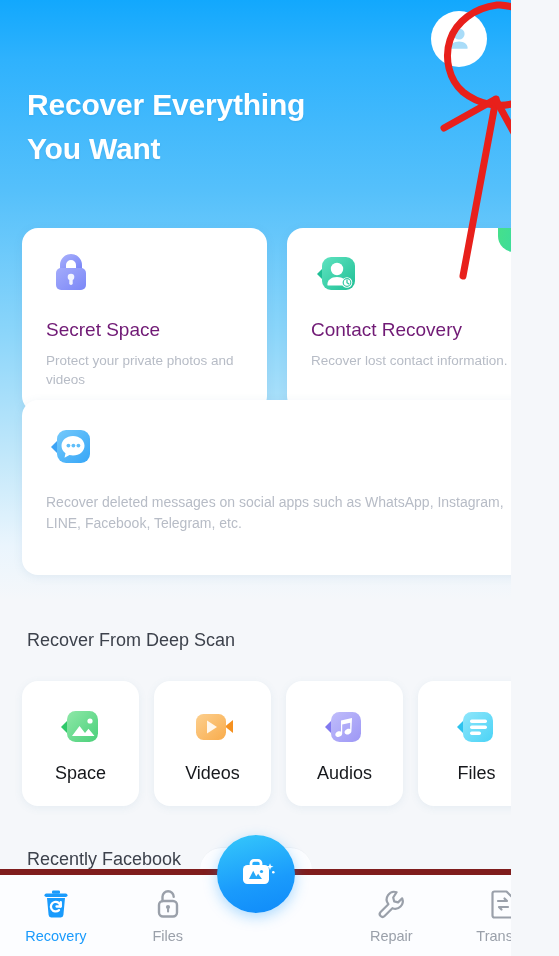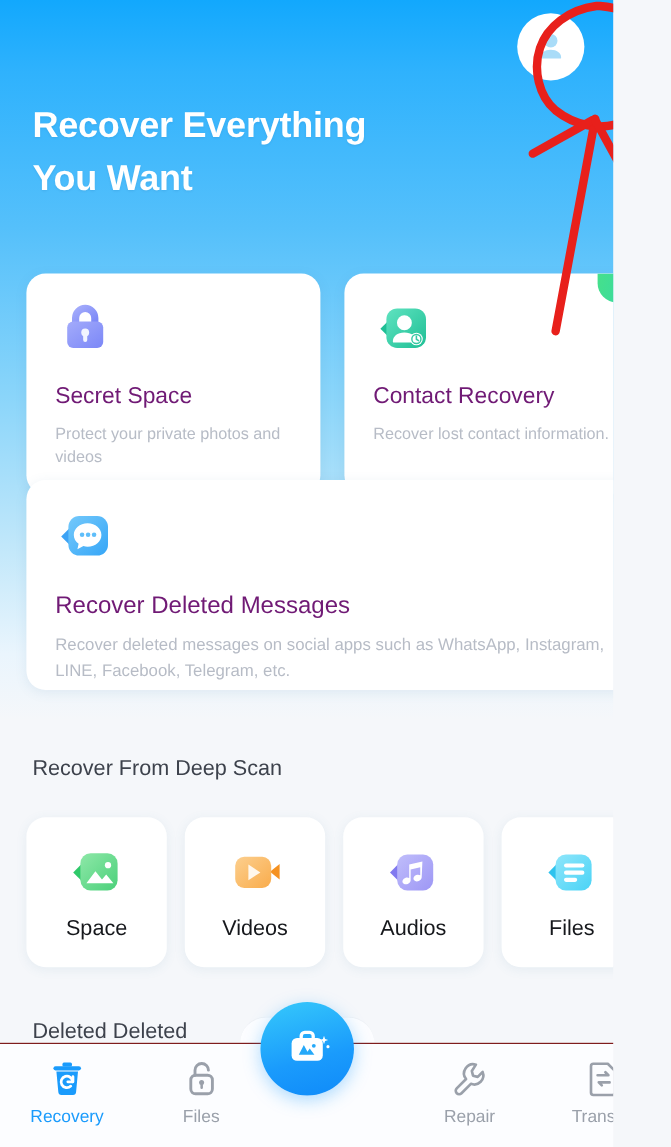--- a/index.html
+++ b/index.html
@@ -116,21 +116,21 @@
   
   .recent-title {
     position:absolute; left:27px; top:849px;
     font-size:18px; color:#3d424c; z-index:2;
   }
 
   
   .bottom-nav {
     position:absolute; left:0; bottom:0; width:559px; height:87px;
     background:#fcfdff;
-    border-top:1px solid #7f1d1d;
+    border-top:6px solid #7f1d1d;
     display:flex; align-items:flex-start;
     z-index:9;
   }
   .nav-item {
     flex:1 1 0;
     display:flex; flex-direction:column;
     align-items:center; justify-content:flex-start;
     padding-top:12px; gap:7px;
   }
   .nav-icon { width:34px; height:34px; display:block; }
@@ -229,21 +229,20 @@
           <stop offset="100%" stop-color="#36a6f7"></stop>
         </linearGradient>
       </defs>
       <path d="M5 25l10-10v20z" fill="#3da3f5"></path>
       <rect x="11" y="8" width="33" height="33" rx="9" fill="url(#gMsg)"></rect>
       <path d="M27 14c-6.6 0-11.5 4.3-11.5 9.8 0 3 1.5 5.6 4 7.4l-1 4.6 5-2.7c1.1.3 2.3.5 3.5.5 6.6 0 11.5-4.3 11.5-9.8S33.6 14 27 14z" fill="#fff"></path>
       <circle cx="22.4" cy="23.6" r="1.9" fill="#5fbefa"></circle>
       <circle cx="27.4" cy="23.6" r="1.9" fill="#5fbefa"></circle>
       <circle cx="32.4" cy="23.6" r="1.9" fill="#5fbefa"></circle>
     </svg>
-    <div class="feat-title">Recover Deleted Messages</div>
     <div class="feat-sub">Recover deleted messages on social apps such as WhatsApp, Instagram, LINE, Facebook, Telegram, etc.</div>
   </div>
 
   <div class="section-title">Recover From Deep Scan</div>
 
   <div class="tile-row">
 
     <div class="tile">
       <svg class="tile-icon" viewBox="0 0 48 48">
         <defs>
@@ -301,21 +300,21 @@
         <path d="M4 24l9-9v18z" fill="#2ec3ee"></path>
         <rect x="10" y="9" width="30" height="30" rx="8.5" fill="url(#gFl)"></rect>
         <rect x="17" y="16.5" width="17" height="3.4" rx="1.7" fill="#fff"></rect>
         <rect x="17" y="22.5" width="17" height="3.4" rx="1.7" fill="#fff"></rect>
         <rect x="17" y="28.5" width="11" height="3.4" rx="1.7" fill="#fff"></rect>
       </svg>
       <div class="tile-label">Files</div>
     </div>
   </div>
 
-  <div class="recent-title">Deleted Deleted</div>
+  <div class="recent-title">Recently Facebook</div>
 
   <div class="nav-notch"></div>
 
   <div class="bottom-nav">
 
     <div class="nav-item active">
       <svg class="nav-icon" viewBox="0 0 34 34">
         <rect x="13" y="3.5" width="8" height="3.2" rx="1.3" fill="#1a9bfc"></rect>
         <rect x="5.5" y="6.5" width="23" height="3.6" rx="1.8" fill="#1a9bfc"></rect>
         <path d="M8 11h18l-1.6 17a2.6 2.6 0 0 1-2.6 2.4H12.2A2.6 2.6 0 0 1 9.6 28z" fill="#1a9bfc"></path>

